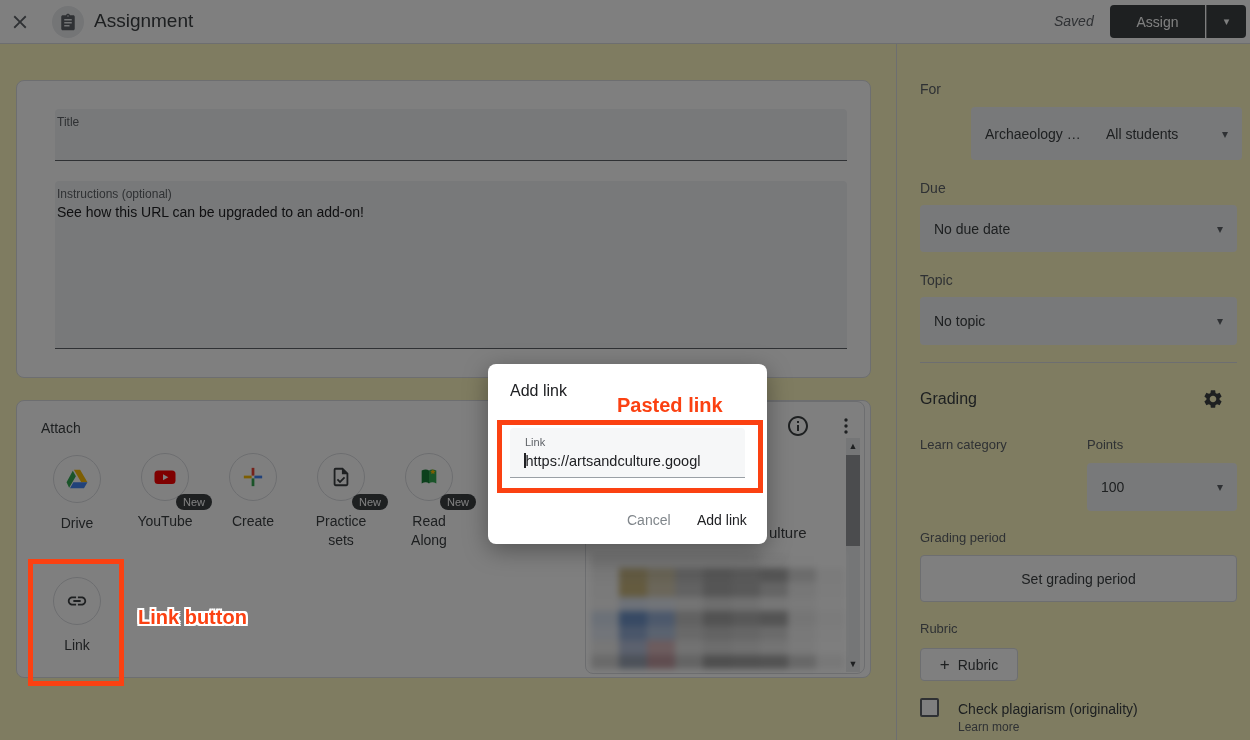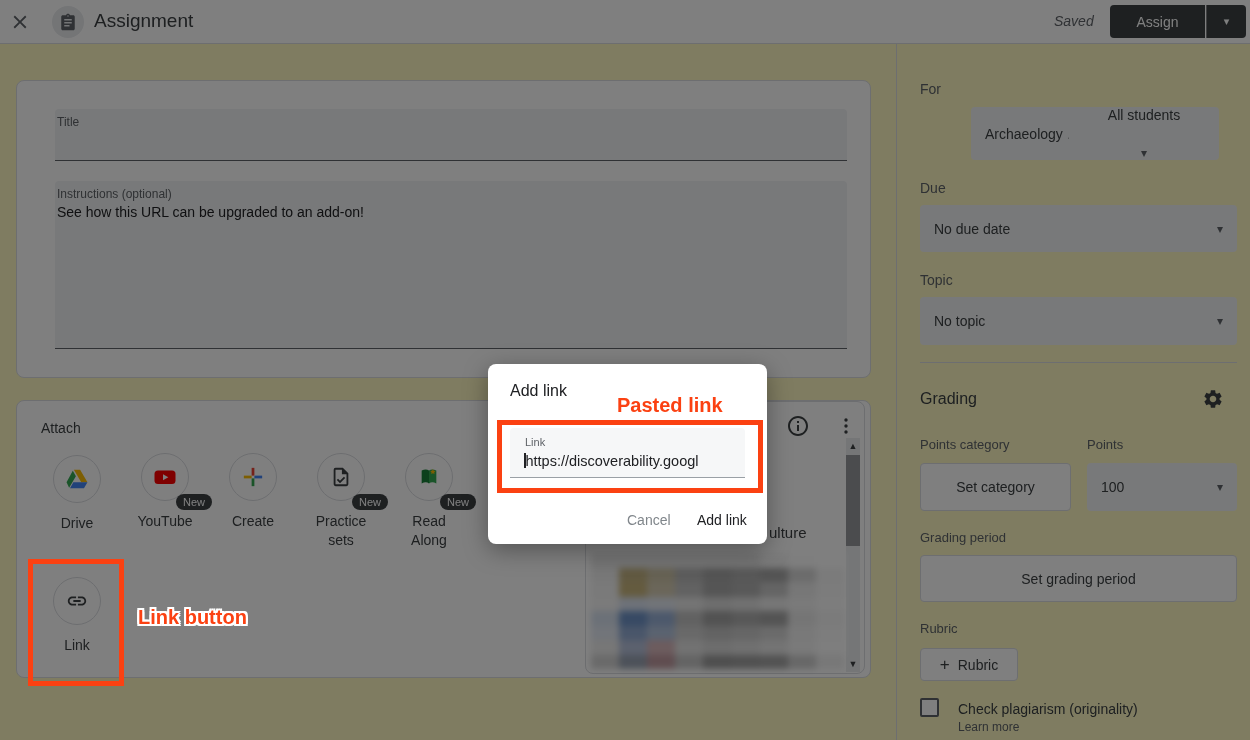--- a/index.html
+++ b/index.html
@@ -275,21 +275,21 @@
       </div>
   </div>
 
   <div class="vdivider"></div>
 
   <div class="sb-label" style="left:920px;top:81px;">For</div>
   <div class="sb-select" style="left:971px;top:107px;width:150px;height:53px;">
     <span style="overflow:hidden;white-space:nowrap;">Archaeology …</span>
       <span class="caret">▾</span>
   </div>
-  <div class="sb-select" style="left:1069px;top:107px;width:150px;height:53px;flex-direction:column;">
+  <div class="sb-select" style="left:1092px;top:107px;width:150px;height:53px;">
     <span>All students</span>
       <span class="caret">▾</span>
   </div>
 
   <div class="sb-label" style="left:920px;top:180px;">Due</div>
   <div class="sb-select" style="left:920px;top:205px;width:317px;height:47px;">
     <span>No due date</span>
       <span class="caret">▾</span>
   </div>
 
@@ -298,24 +298,21 @@
     <span>No topic</span>
       <span class="caret">▾</span>
   </div>
 
   <div class="abs" style="left:920px;top:362px;width:317px;height:1px;background:#dadce0;"></div>
   <div class="abs" style="left:920px;top:390px;font-size:16px;color:#3c4043;">Grading</div>
   <svg class="abs" style="left:1202px;top:388px" width="22" height="22" viewBox="0 0 24 24">
       <path d="M19.14 12.94c.04-.3.06-.61.06-.94 0-.32-.02-.64-.07-.94l2.03-1.58c.18-.14.23-.41.12-.61l-1.92-3.32c-.12-.22-.37-.29-.59-.22l-2.39.96c-.5-.38-1.03-.7-1.62-.94l-.36-2.54c-.04-.24-.24-.41-.48-.41h-3.84c-.24 0-.43.17-.47.41l-.36 2.54c-.59.24-1.13.57-1.62.94l-2.39-.96c-.22-.08-.47 0-.59.22L2.74 8.87c-.12.21-.08.47.12.61l2.03 1.58c-.05.3-.09.63-.09.94s.02.64.07.94l-2.03 1.58c-.18.14-.23.41-.12.61l1.92 3.32c.12.22.37.29.59.22l2.39-.96c.5.38 1.03.7 1.62.94l.36 2.54c.05.24.24.41.48.41h3.84c.24 0 .44-.17.47-.41l.36-2.54c.59-.24 1.13-.56 1.62-.94l2.39.96c.22.08.47 0 .59-.22l1.92-3.32c.12-.22.07-.47-.12-.61l-2.01-1.58zM12 15.6c-1.98 0-3.6-1.62-3.6-3.6s1.62-3.6 3.6-3.6 3.6 1.62 3.6 3.6-1.62 3.6-3.6 3.6z" fill="#3c4043"></path>
     </svg>
 
-  <div class="sb-label" style="left:920px;top:437px;font-size:13px;">Points category</div>
-  <div class="sb-btn" style="left:920px;top:463px;width:151px;height:48px;">
-      <span>Set category</span>
-    </div>
+  <div class="sb-label" style="left:920px;top:437px;font-size:13px;">Learn category</div>
   <div class="sb-label" style="left:1087px;top:437px;font-size:13px;">Points</div>
   <div class="sb-select" style="left:1087px;top:463px;width:150px;height:48px;">
     <span>100</span>
       <span class="caret">▾</span>
   </div>
 
   <div class="sb-label" style="left:920px;top:530px;font-size:13px;">Grading period</div>
   <div class="sb-btn" style="left:920px;top:555px;width:317px;height:47px;">
       <span>Set grading period</span>
     </div>
@@ -329,21 +326,21 @@
   <div class="chk"></div>
   <div class="abs" style="left:958px;top:701px;font-size:14px;color:#3c4043;">Check plagiarism (originality)</div>
   <div class="abs" style="left:958px;top:720px;font-size:12px;color:#5f6368;">Learn more</div>
 
   <div class="scrim"></div>
 
   <div class="modal">
     <div class="modal-title">Add link</div>
     <div class="modal-input">
       <div class="mi-label">Link</div>
-      <div class="mi-value"><span class="cursor"></span><span>https://discoverability.googl</span></div>
+      <div class="mi-value"><span class="cursor"></span><span>https://artsandculture.googl</span></div>
     </div>
     <div class="modal-btn" style="left:139px;color:#80868b;">Cancel</div>
     <div class="modal-btn" style="left:209px;color:#202124;">Add link</div>
   </div>
 
   <div class="ann-rect" style="left:497px;top:420px;width:266px;height:73px;"></div>
   <div class="ann-text" style="left:617px;top:394px;">Pasted link</div>
   <div class="ann-rect" style="left:28px;top:559px;width:96px;height:127px;"></div>
   <div class="ann-text" style="left:138px;top:606px;">Link button</div>
 

